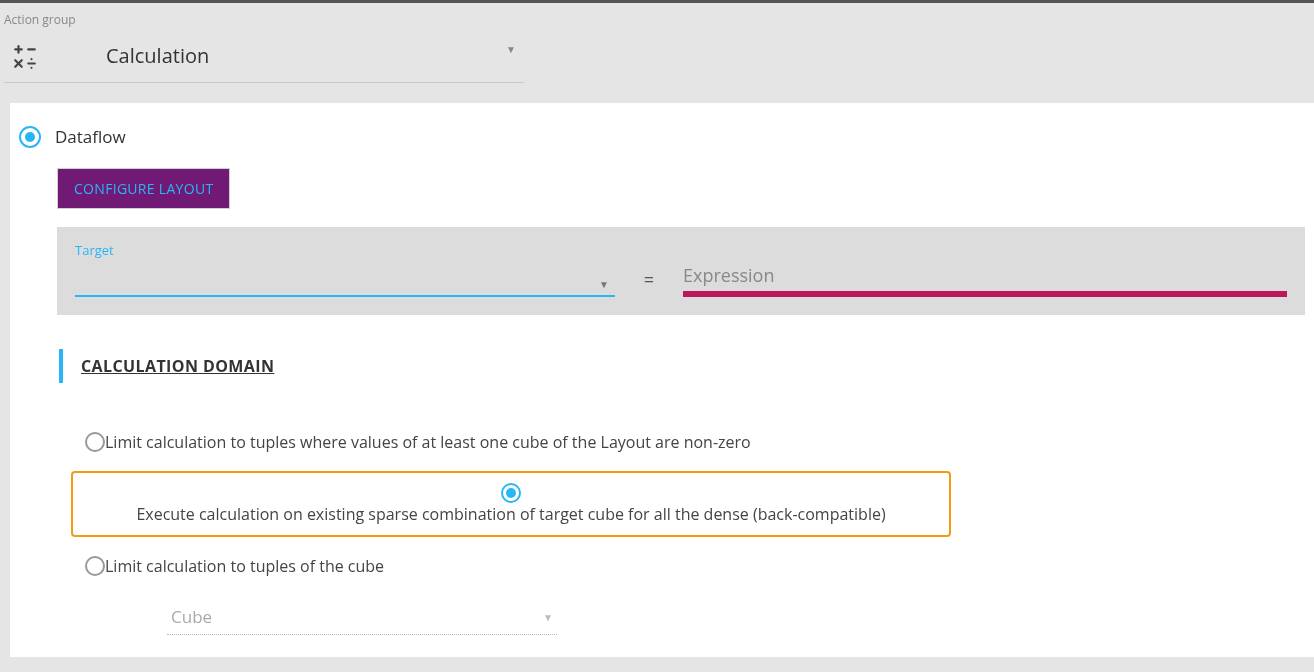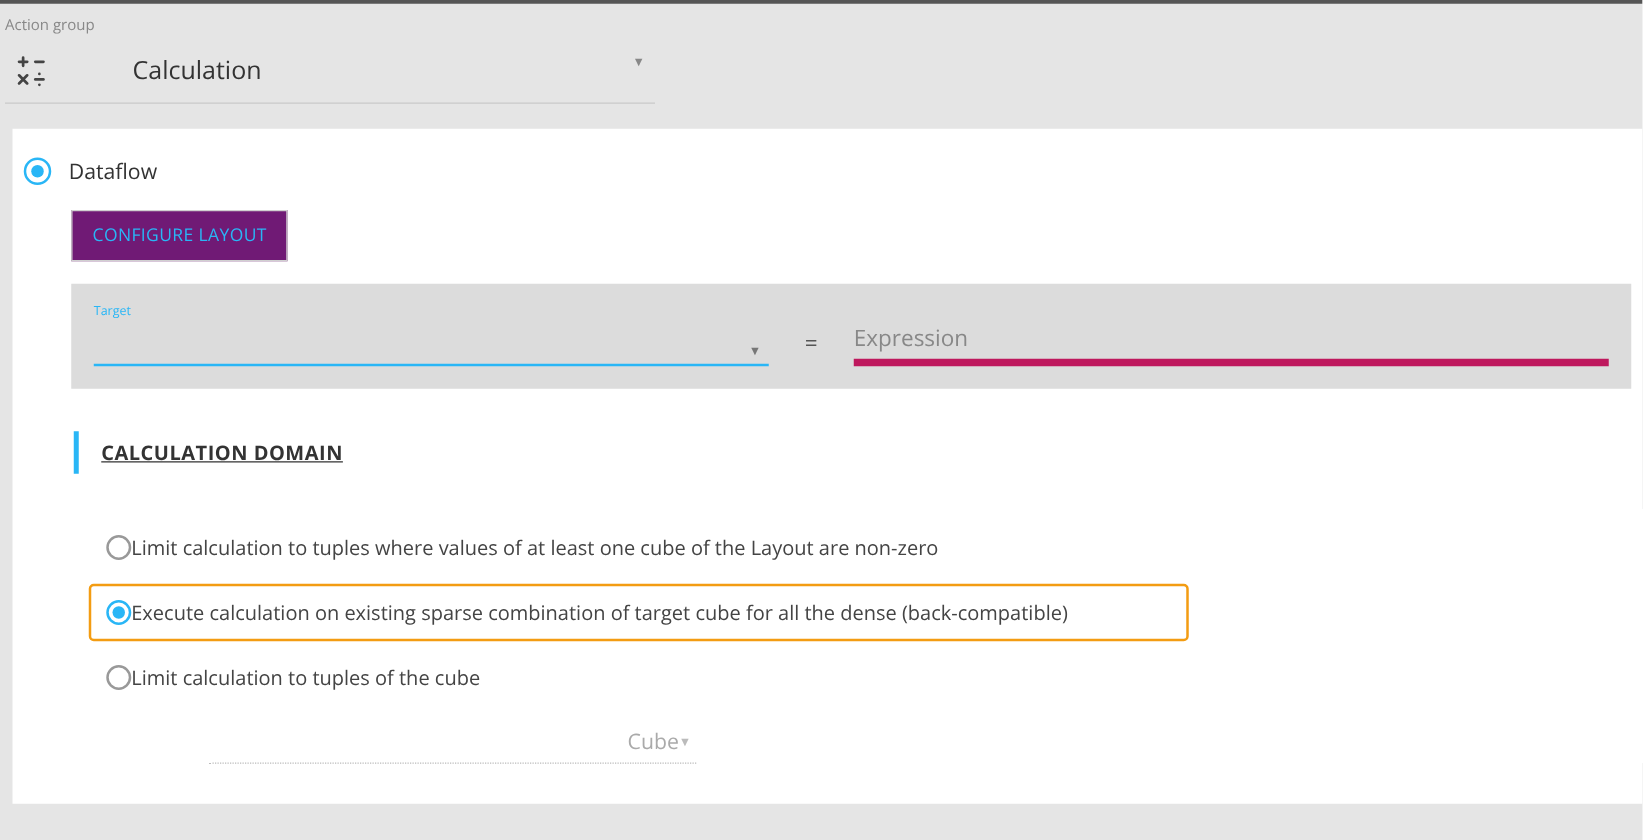--- a/index.html
+++ b/index.html
@@ -92,21 +92,21 @@
     display: flex;
     align-items: flex-end;
     gap: 24px;
   }
   .target-wrap {
     width: 540px;
     position: relative;
   }
   .target-label {
     color: #29b6f6;
-    font-size: 10px;
+    font-size: 13px;
     margin-bottom: 18px;
     display: block;
   }
   .target-input {
     border: none;
     border-bottom: 2px solid #29b6f6;
     background: transparent;
     width: 100%;
     height: 20px;
     position: relative;
@@ -154,38 +154,39 @@
     align-items: center;
     padding: 10px 12px;
     margin-bottom: 6px;
     border: 2px solid transparent;
     border-radius: 4px;
     cursor: pointer;
   }
   .opt-row.highlight {
     border-color: #f39c12;
     width: 880px;
+    flex-direction: column;
   }
   .radio-sm {
     width: 20px; height: 20px; border: 2px solid #999; border-radius: 50%;
     display: inline-flex; align-items: center; justify-content: center;
     flex-shrink: 0;
   }
   .radio-sm.active { border-color: #29b6f6; }
   .radio-sm .dot { width: 10px; height: 10px; border-radius: 50%; background: #29b6f6; }
   .opt-label { font-size: 16px; color: #444; }
 
   .cube-select {
     margin-left: 96px;
     margin-top: 12px;
     width: 390px;
     border-bottom: 1px dotted #bbb;
     padding: 4px 4px 6px 4px;
     display: flex;
-    justify-content: flex-end;
+    justify-content: space-between;
     align-items: center;
     color: #aaa;
     font-size: 17px;
     cursor: default;
   }
   .cube-chevron { font-size: 10px; color: #bbb; }
 </style>
 </head>
 <body>
 

